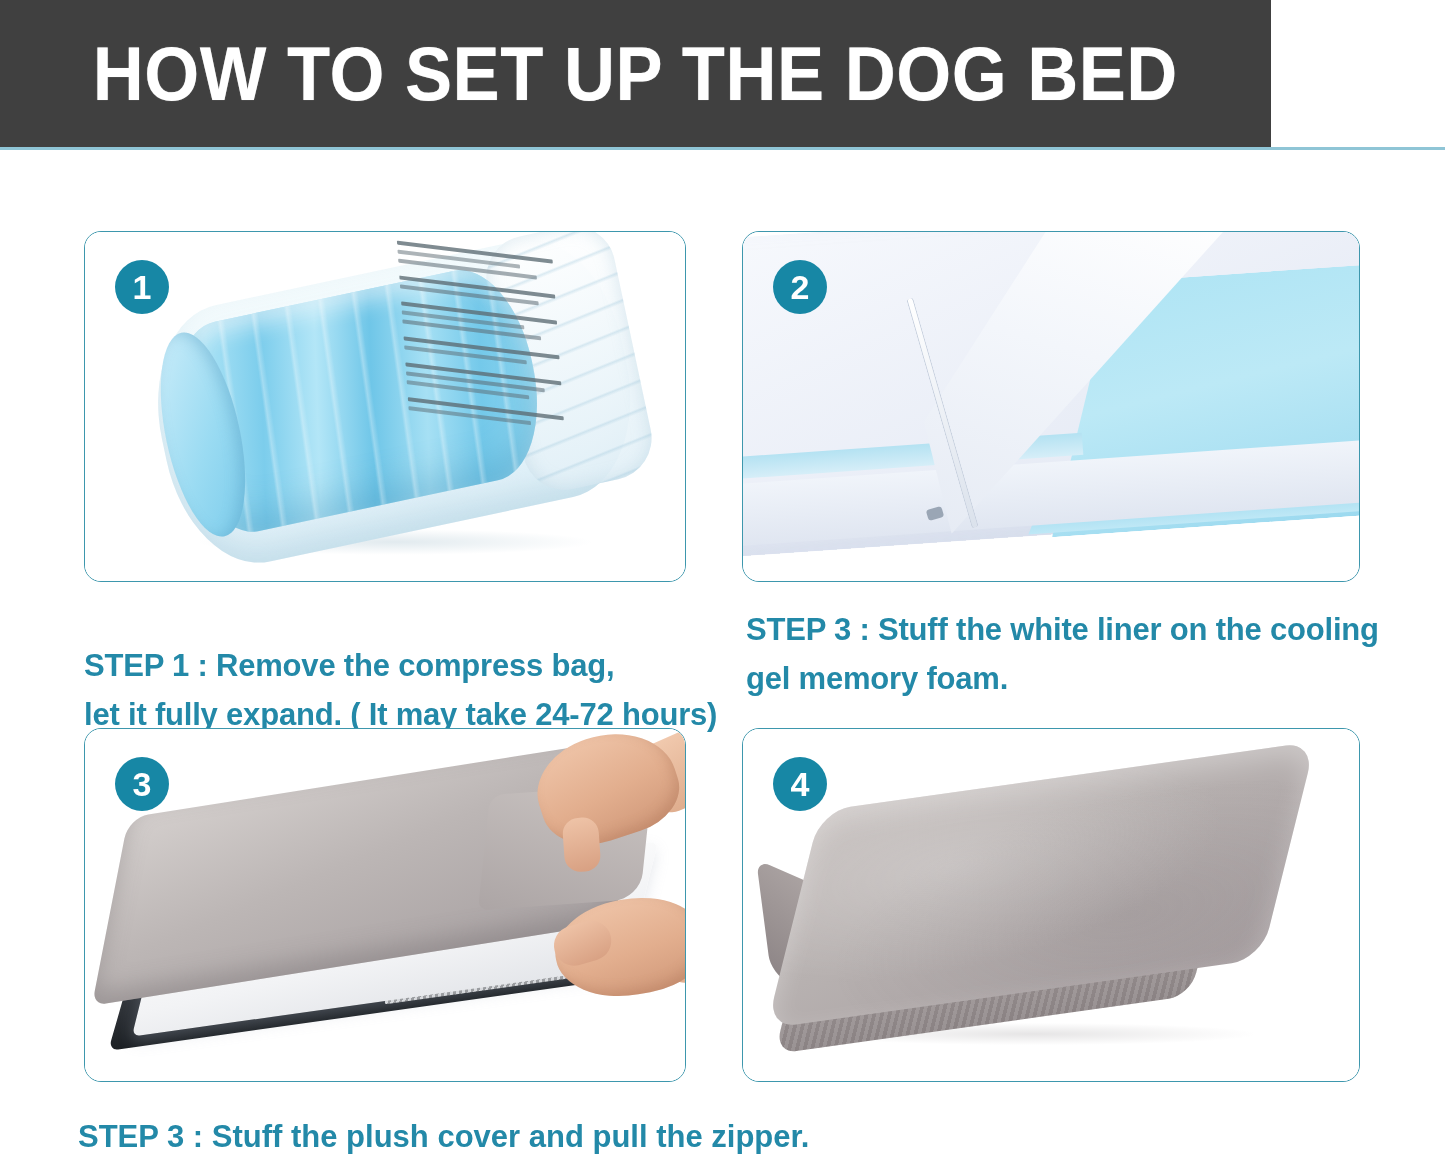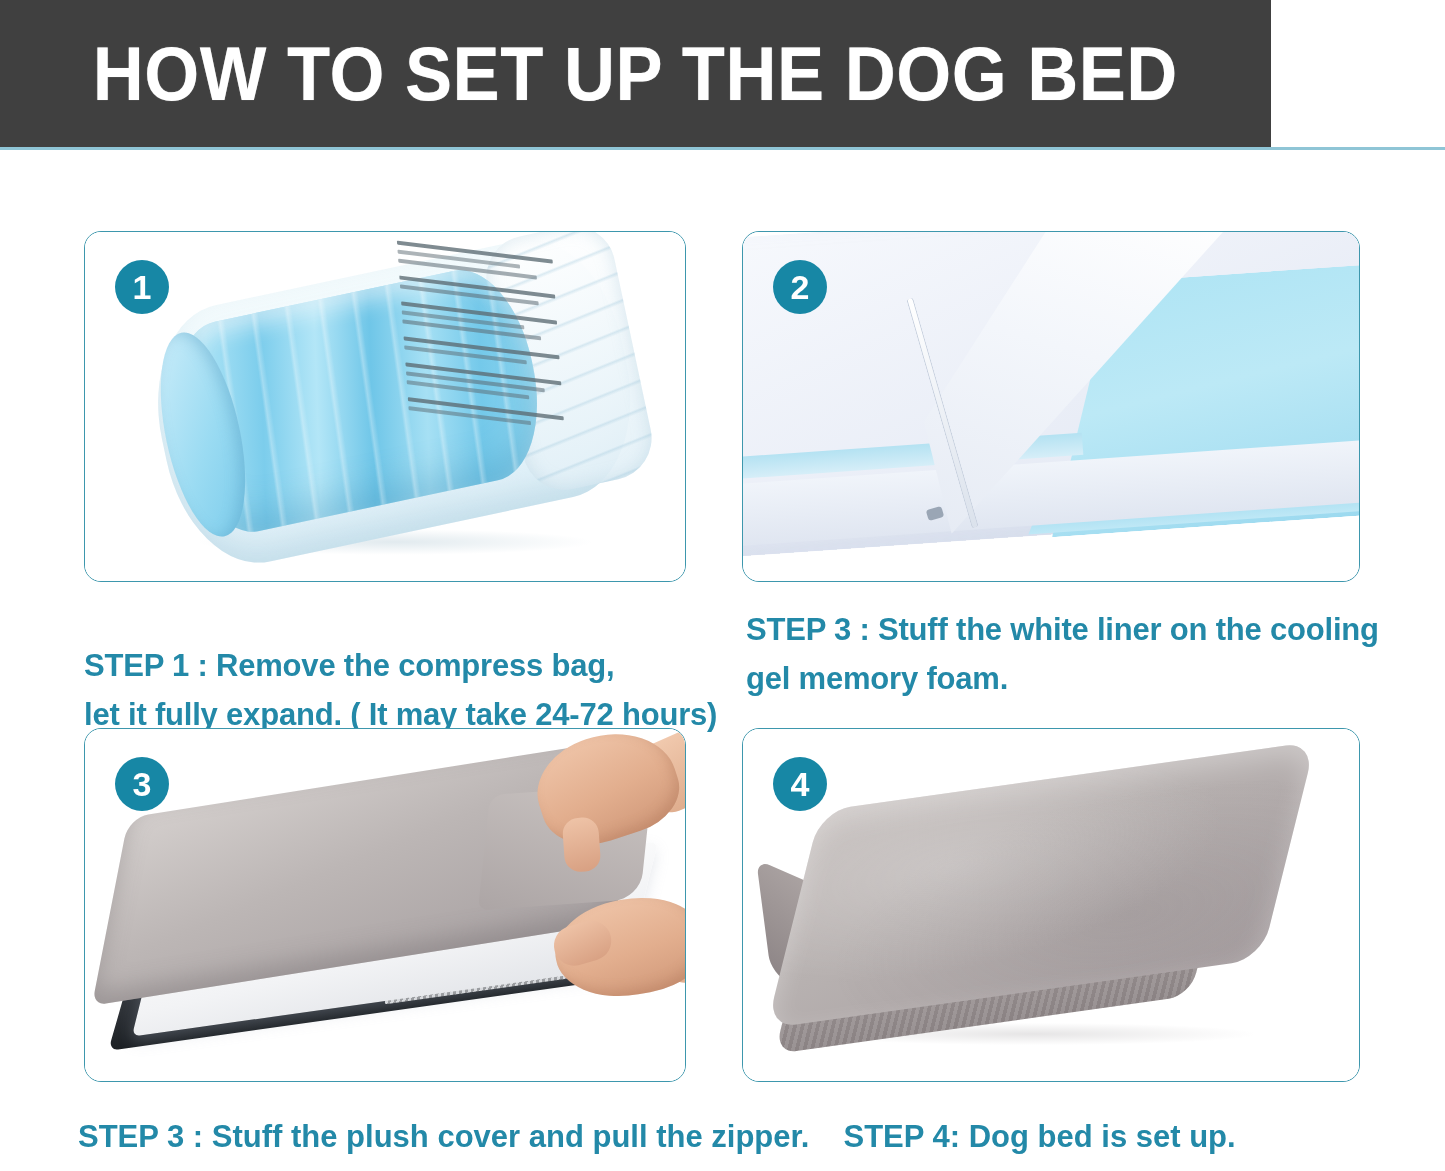--- a/index.html
+++ b/index.html
@@ -99,21 +99,21 @@
     left: 78px;
     top: 1118px;
     width: 1340px;
     color: #2389a8;
     font-family: "Liberation Sans Narrow", "Liberation Sans", sans-serif;
     font-size: 31px;
     font-weight: bold;
     line-height: 1.2;
     white-space: nowrap;
     display: flex;
-    gap: 34px;
+    gap: 14px;
   }
 
   
   .p1-scene { position: absolute; inset: 0; background: #ffffff; }
   .p1-bag {
     position: absolute;
     left: 75px;  top: 28px;
     width: 470px; height: 290px;
     transform: rotate(-12deg);
   }
@@ -507,14 +507,13 @@
     <div class="p4-shadow"></div>
     <div class="p4-side"></div>
     <div class="p4-front"></div>
     <div class="p4-top"></div>
   </div>
   <div class="badge">4</div>
 </div>
 
 <div class="cap-bottom">
   <span>STEP 3 : Stuff the plush cover and pull the zipper.</span>
-  <span>STEP 4: Dog bed is set up.</span>
 </div>
 
 </body></html>

